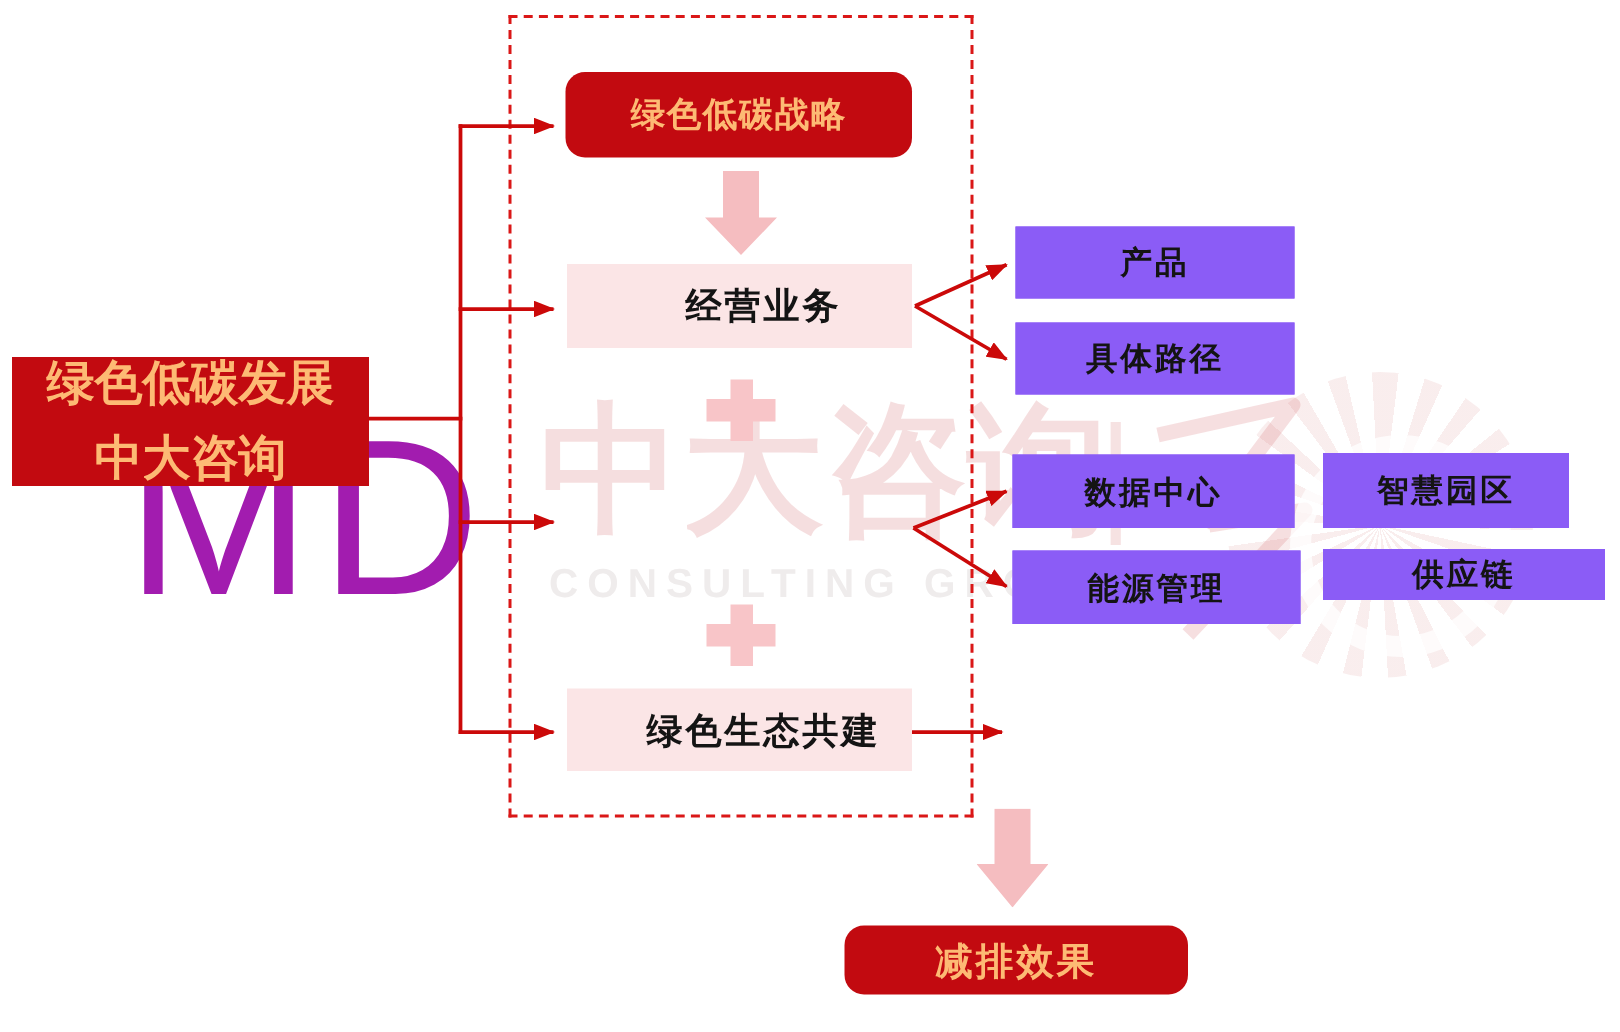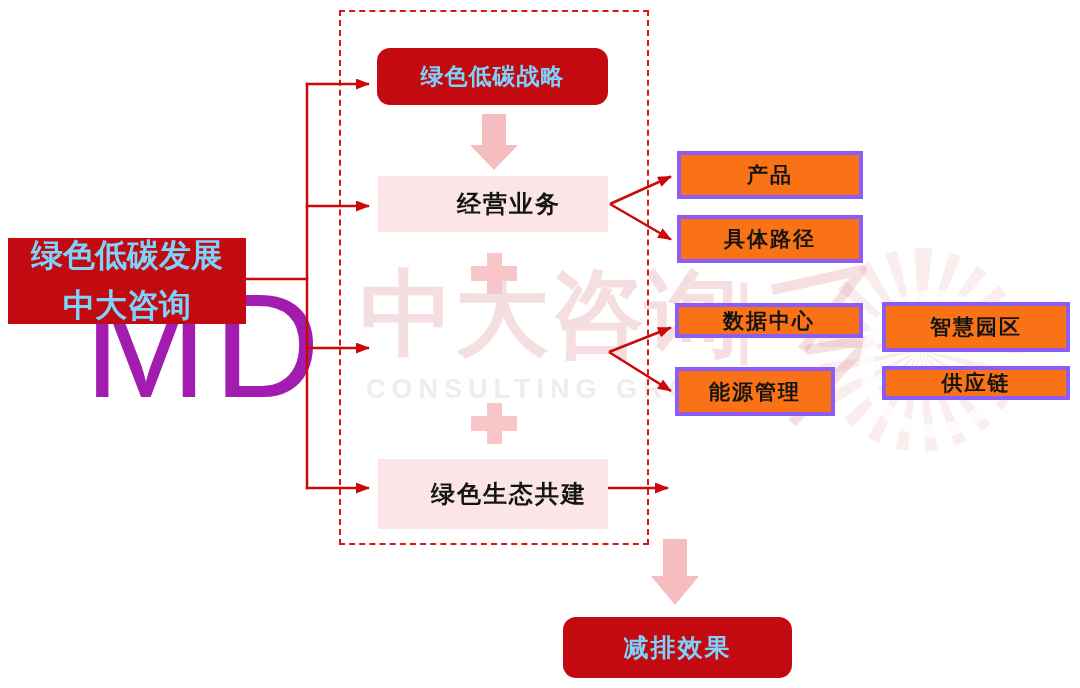--- a/index.html
+++ b/index.html
@@ -39,32 +39,32 @@
   
   .dashed-frame{
     position:absolute;left:339px;top:10px;width:306px;height:531px;
     border:2px dashed #da1717;z-index:1;
   }
   
   .box{
     position:absolute;z-index:2;display:flex;align-items:center;justify-content:center;
     text-align:center;box-sizing:border-box;
   }
-  .filled{background:#c20a10;color:#7dd3fc;font-weight:700;}
+  .filled{background:#c20a10;color:#fdba74;font-weight:700;}
   .rounded{border-radius:13px;}
   .pinkbox{background:#fbe5e6;color:#141414;font-weight:700;}
-  .outline{background:#f97316;border:4px solid #8b5cf6;color:#141414;font-weight:700;text-align:right;}
+  .outline{background:#8b5cf6;border:4px solid #8b5cf6;color:#141414;font-weight:700;text-align:right;}
   .root-box{left:8px;top:238px;width:238px;height:86px;font-size:32px;line-height:1.55;}
   .strategy-box{left:377px;top:48px;width:231px;height:57px;font-size:23px;letter-spacing:1px;}
   .path-box{left:378px;width:230px;font-size:24px;letter-spacing:2px;padding-left:32px;}
   .business-box{top:176px;height:56px;}
   .operations-box{top:325px;height:50px;}
-  .ecosystem-box{top:459px;height:70px;}
+  .ecosystem-box{top:459px;height:55px;}
   .out-box{font-size:21px;letter-spacing:2px;}
-  .result-box{left:563px;top:617px;width:229px;height:61px;font-size:25px;letter-spacing:2px;}
+  .result-box{left:563px;top:617px;width:229px;height:46px;font-size:25px;letter-spacing:2px;}
   
   .big-arrow{position:absolute;z-index:1;background:#f5bdc0;}
   .arrow-strategy{
     left:470px;top:114px;width:48px;height:56px;
     clip-path:polygon(12px 0,36px 0,36px 31px,48px 31px,24px 56px,0 31px,12px 31px);
   }
   .arrow-result{
     left:651px;top:539px;width:48px;height:66px;
     clip-path:polygon(12px 0,36px 0,36px 37px,48px 37px,24px 66px,0 37px,12px 37px);
   }
@@ -134,24 +134,24 @@
   <div class="plus plus-2">
       <div class="h"></div>
       <div class="v"></div>
     </div>
 
   <div class="box pinkbox path-box ecosystem-box">绿色生态共建</div>
 
   <div class="box outline out-box" style="left:677px;top:151px;width:186px;height:48px;">产品</div>
   <div class="box outline out-box" style="left:677px;top:215px;width:186px;height:48px;">具体路径</div>
 
-  <div class="box outline out-box" style="left:675px;top:303px;width:188px;height:35px;">数据中心</div>
-  <div class="box outline out-box" style="left:675px;top:367px;width:160px;height:49px;">能源管理</div>
+  <div class="box outline out-box" style="left:675px;top:303px;width:188px;height:49px;">数据中心</div>
+  <div class="box outline out-box" style="left:675px;top:367px;width:192px;height:49px;">能源管理</div>
 
-  <div class="box outline out-box" style="left:882px;top:302px;width:188px;height:50px;">智慧园区</div>
+  <div class="box outline out-box" style="left:882px;top:302px;width:164px;height:50px;">智慧园区</div>
   <div class="box outline out-box" style="left:882px;top:366px;width:188px;height:34px;">供应链</div>
 
 
   <div class="big-arrow arrow-result"></div>
 
   <div class="box filled rounded result-box">减排效果</div>
 
 </div>
 
 </body></html>

